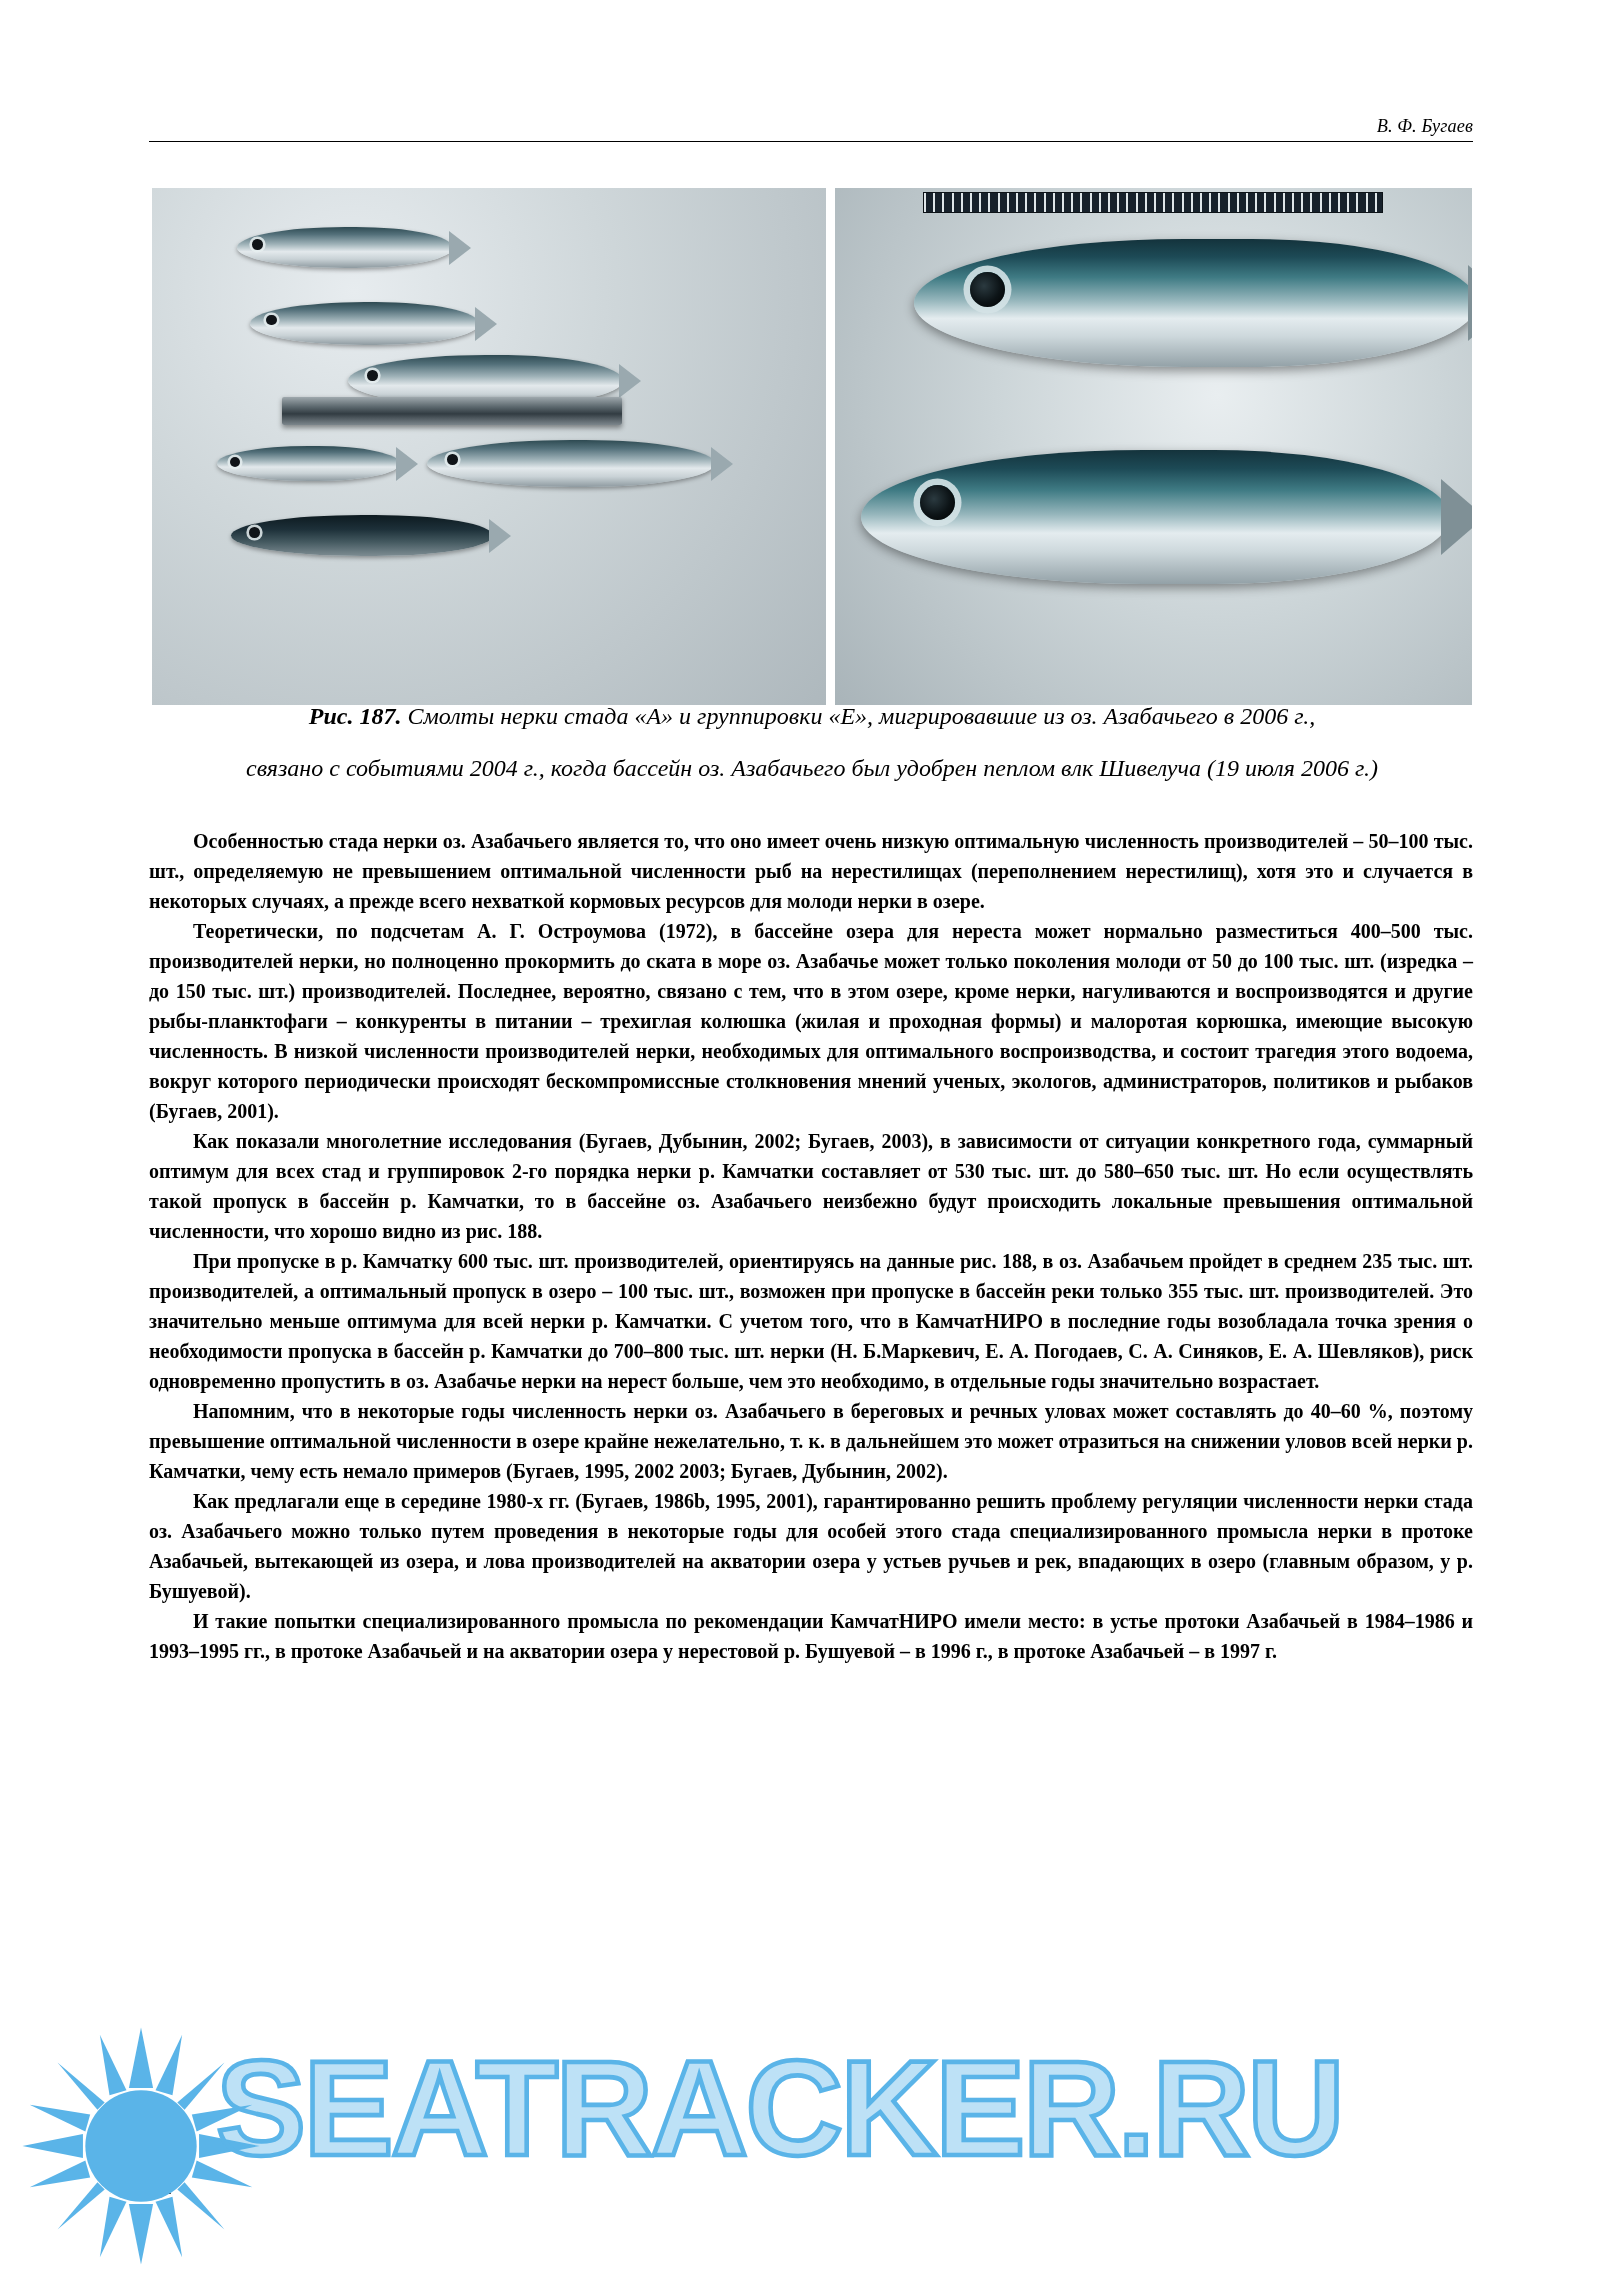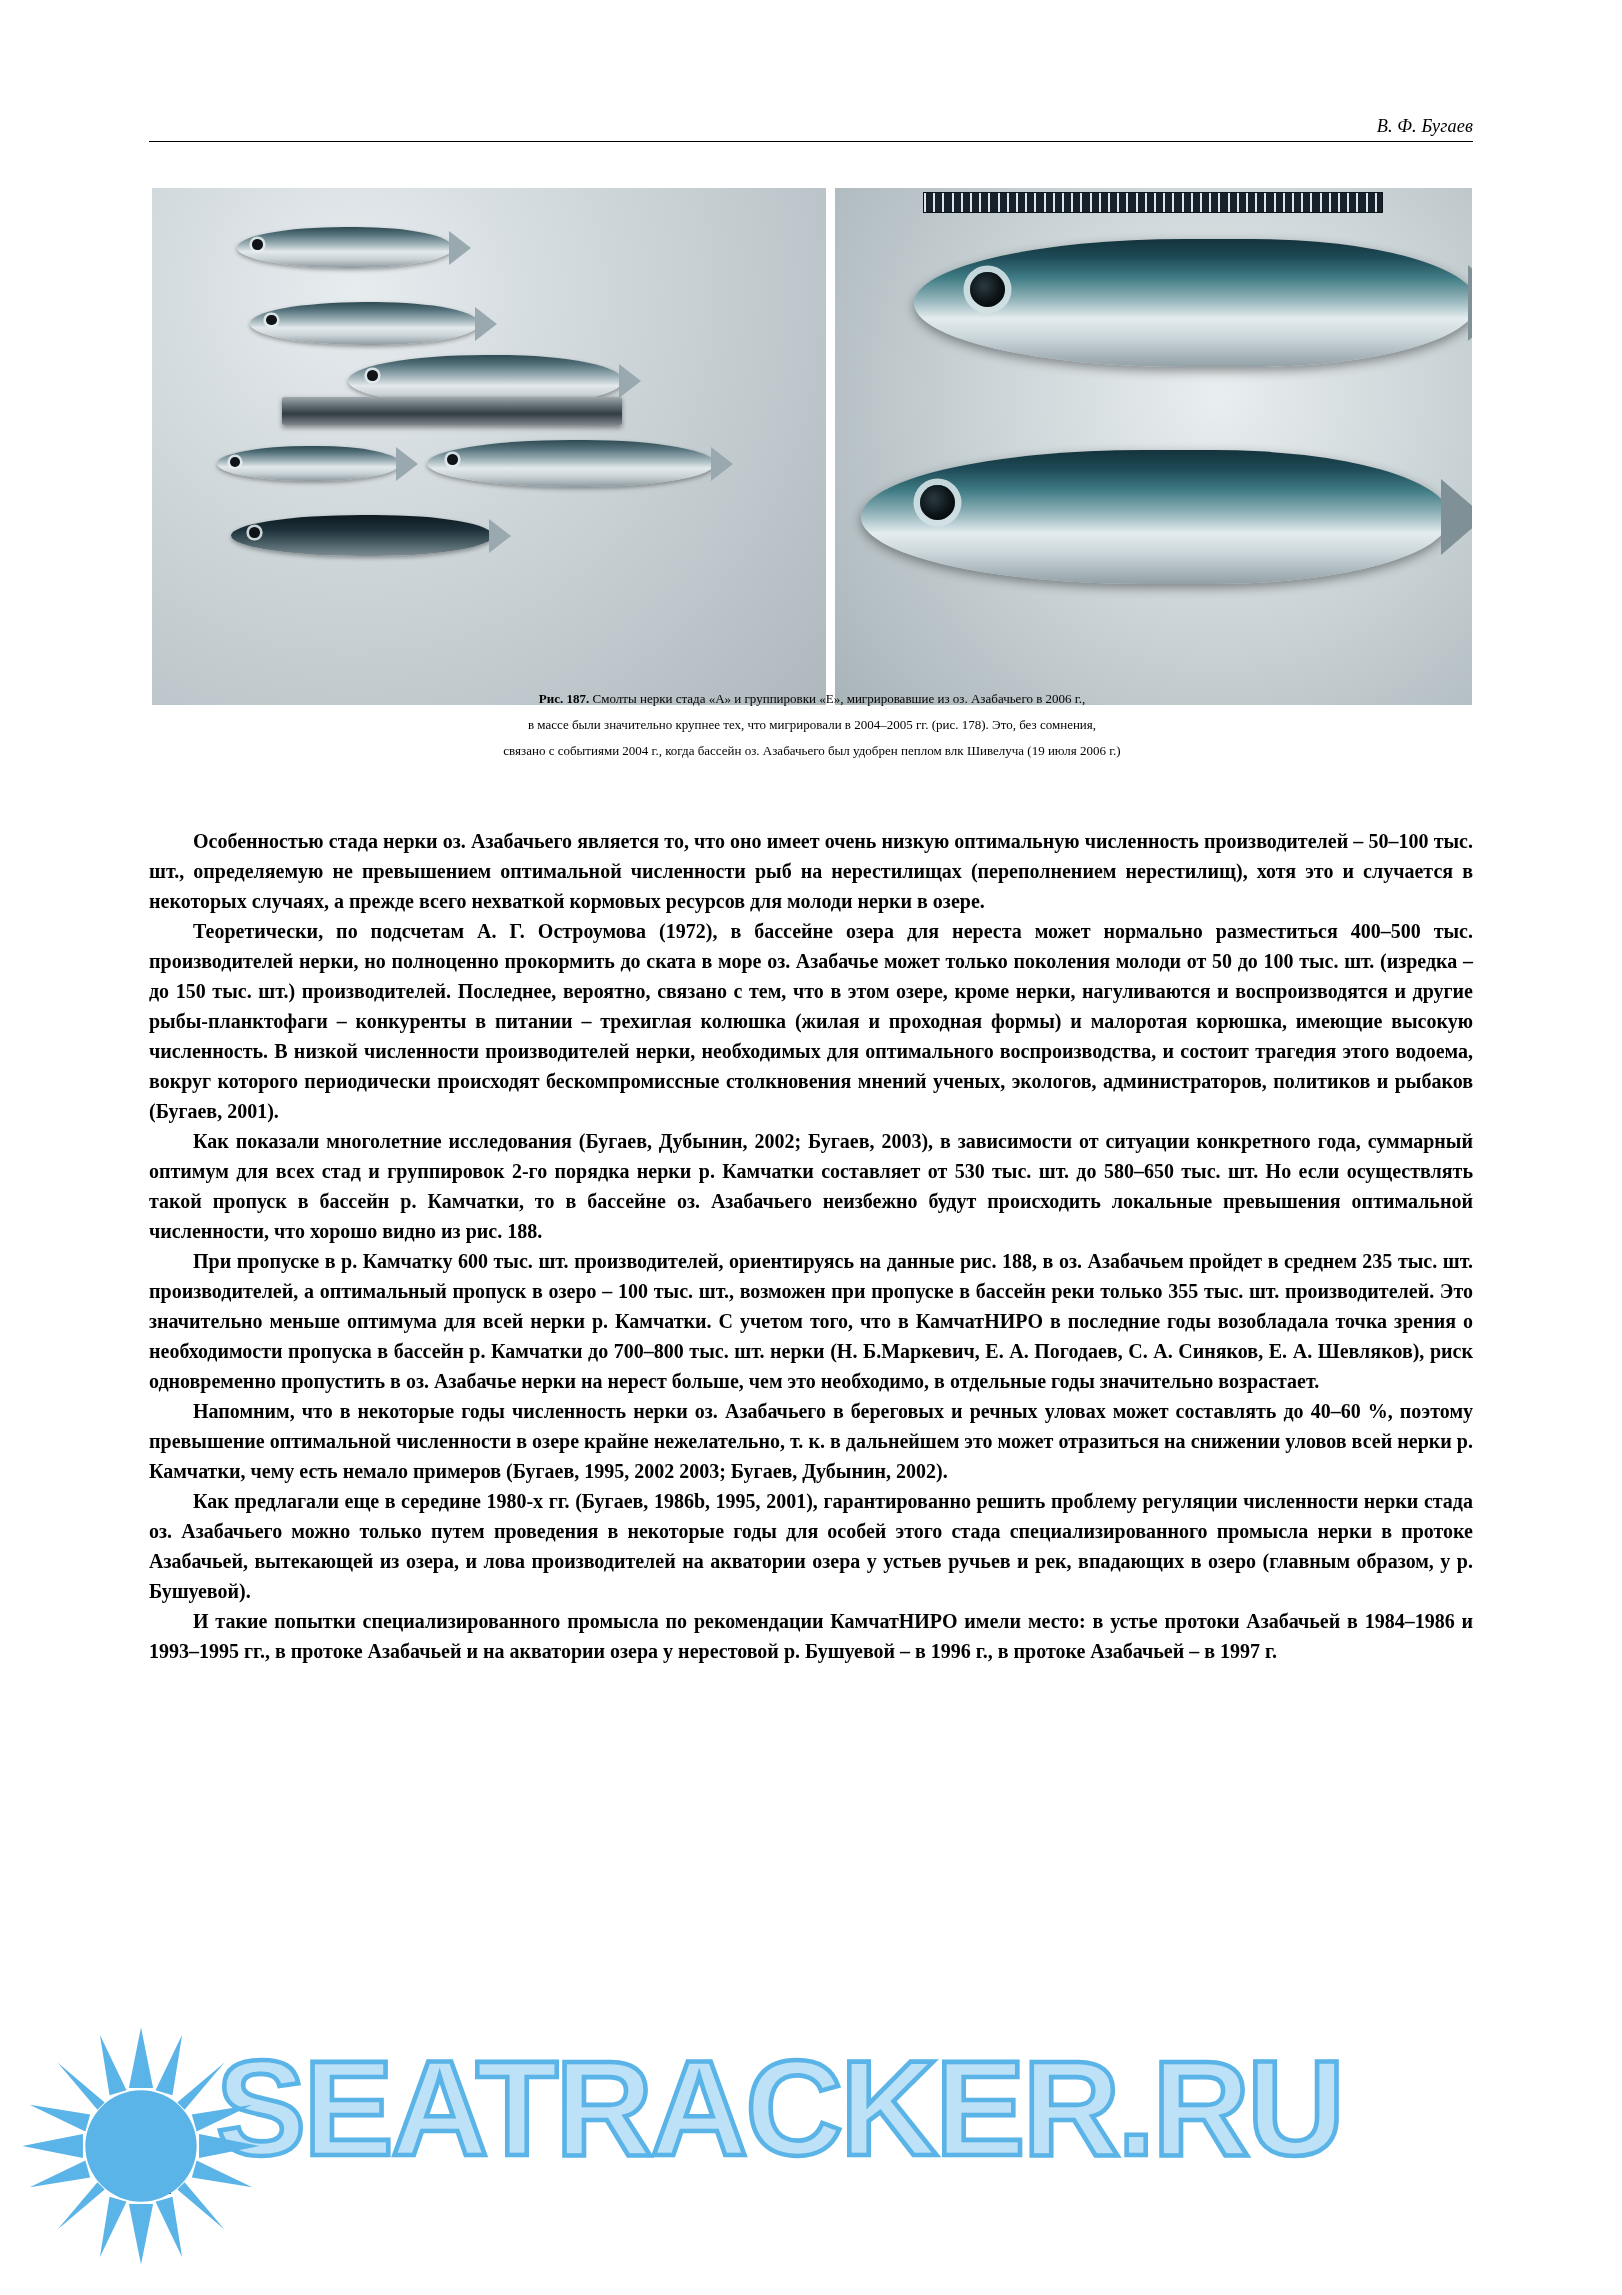--- a/index.html
+++ b/index.html
@@ -140,24 +140,25 @@
     right: -35px; top: 50%;
     transform: translateY(-50%);
     width: 0; height: 0;
     border-top: 38px solid transparent;
     border-bottom: 38px solid transparent;
     border-left: 44px solid #7f9096;
   }
   .caption {
     position: absolute;
     left: 152px;
-    top: 686px;
+    top: 703px;
     width: 1320px;
     text-align: center;
-    font-size: 13px;
+    font-style: italic;
+    font-size: 24px;
     line-height: 26px;
   }
   .body-text {
     position: absolute;
     left: 149px;
     top: 826px;
     width: 1324px;
     font-size: 20px;
     line-height: 30px;
     text-align: justify;
@@ -251,21 +252,21 @@
       <div class="bigfish" style="left:26px; top:262px; width:589px; height:134px;">
         <span class="beye"></span>
         <span class="btail"></span>
       </div>
     </div>
 
   </div>
 
   <div class="caption">
     <span style="font-weight:bold;">Рис. 187.</span><span> Смолты нерки стада «А» и группировки «Е», мигрировавшие из оз. Азабачьего в 2006 г.,</span><br>
-    <span>в массе были значительно крупнее тех, что мигрировали в 2004–2005 гг. (рис. 178). Это, без сомнения,</span><br>
+    <br>
     <span>связано с событиями 2004 г., когда бассейн оз. Азабачьего был удобрен пеплом влк Шивелуча (19 июля 2006 г.)</span>
   </div>
 
   <div class="body-text">
     <p>Особенностью стада нерки оз. Азабачьего является то, что оно имеет очень низкую оптимальную численность производителей – 50–100 тыс. шт., определяемую не превышением оптимальной численности рыб на нерестилищах (переполнением нерестилищ), хотя это и случается в некоторых случаях, а прежде всего нехваткой кормовых ресурсов для молоди нерки в озере.</p>
     <p>Теоретически, по подсчетам А. Г. Остроумова (1972), в бассейне озера для нереста может нормально разместиться 400–500 тыс. производителей нерки, но полноценно прокормить до ската в море оз. Азабачье может только поколения молоди от 50 до 100 тыс. шт. (изредка – до 150 тыс. шт.) производителей. Последнее, вероятно, связано с тем, что в этом озере, кроме нерки, нагуливаются и воспроизводятся и другие рыбы-планктофаги – конкуренты в питании – трехиглая колюшка (жилая и проходная формы) и малоротая корюшка, имеющие высокую численность. В низкой численности производителей нерки, необходимых для оптимального воспроизводства, и состоит трагедия этого водоема, вокруг которого периодически происходят бескомпромиссные столкновения мнений ученых, экологов, администраторов, политиков и рыбаков (Бугаев, 2001).</p>
     <p>Как показали многолетние исследования (Бугаев, Дубынин, 2002; Бугаев, 2003), в зависимости от ситуации конкретного года,  суммарный оптимум для всех стад и группировок 2-го порядка нерки  р. Камчатки составляет от 530 тыс. шт. до 580–650 тыс. шт. Но если осуществлять такой пропуск в бассейн р. Камчатки, то в бассейне оз. Азабачьего неизбежно будут происходить локальные превышения оптимальной численности, что хорошо видно из рис. 188.</p>
     <p>При пропуске в р. Камчатку 600 тыс. шт. производителей, ориентируясь на данные рис. 188, в оз. Азабачьем пройдет в среднем 235 тыс. шт. производителей, а оптимальный пропуск в озеро  – 100 тыс. шт., возможен при пропуске в бассейн реки только 355 тыс. шт. производителей. Это значительно меньше оптимума для всей нерки р. Камчатки. С учетом того, что в КамчатНИРО в последние годы возобладала точка зрения о необходимости пропуска в бассейн р. Камчатки до 700–800 тыс. шт. нерки (Н. Б.Маркевич, Е. А. Погодаев, С. А. Синяков,  Е. А. Шевляков), риск одновременно пропустить в оз. Азабачье нерки на нерест больше, чем это необходимо, в отдельные годы значительно возрастает.</p>
     <p>Напомним, что в некоторые годы численность нерки оз. Азабачьего в береговых и речных уловах может составлять до 40–60 %, поэтому превышение оптимальной численности в озере крайне нежелательно, т. к. в дальнейшем это может отразиться на снижении уловов всей нерки р. Камчатки, чему есть немало примеров (Бугаев, 1995, 2002 2003; Бугаев, Дубынин, 2002).</p>
     <p>Как предлагали еще в середине 1980-х гг. (Бугаев, 1986b, 1995, 2001), гарантированно решить проблему регуляции численности нерки стада оз. Азабачьего можно только путем проведения в некоторые годы для особей этого стада специализированного промысла нерки в протоке Азабачьей, вытекающей из озера, и лова производителей на акватории озера у устьев ручьев и рек, впадающих в озеро (главным образом, у р. Бушуевой).</p>

